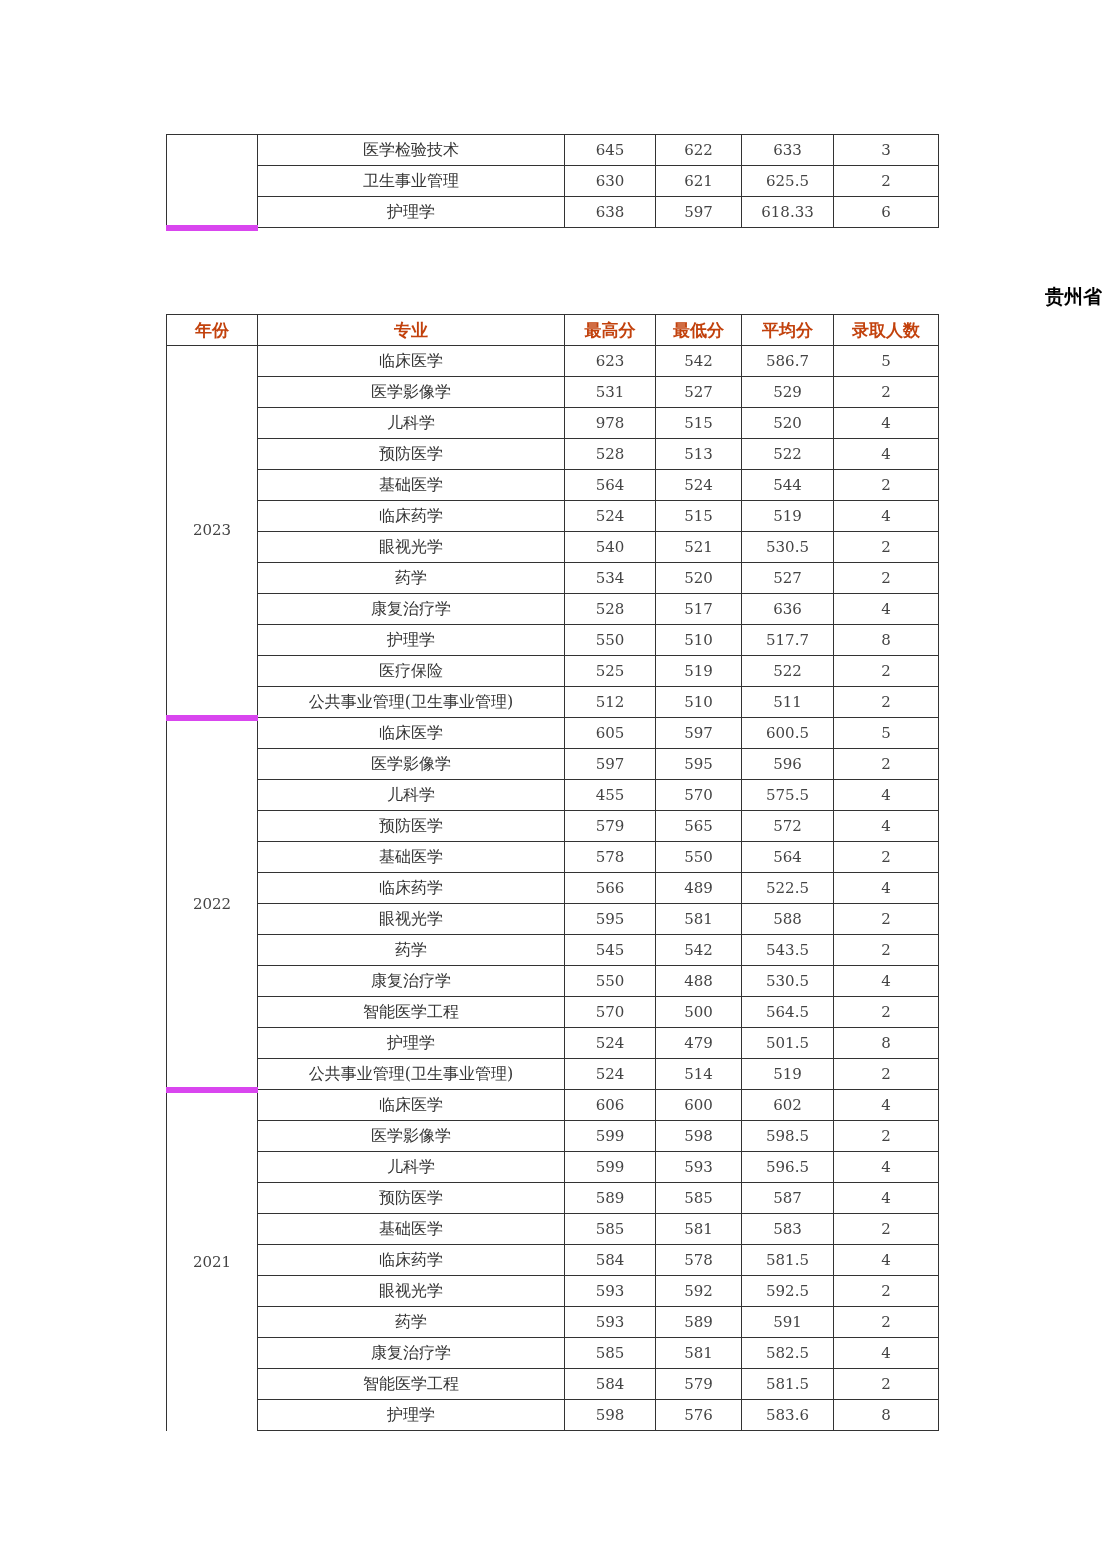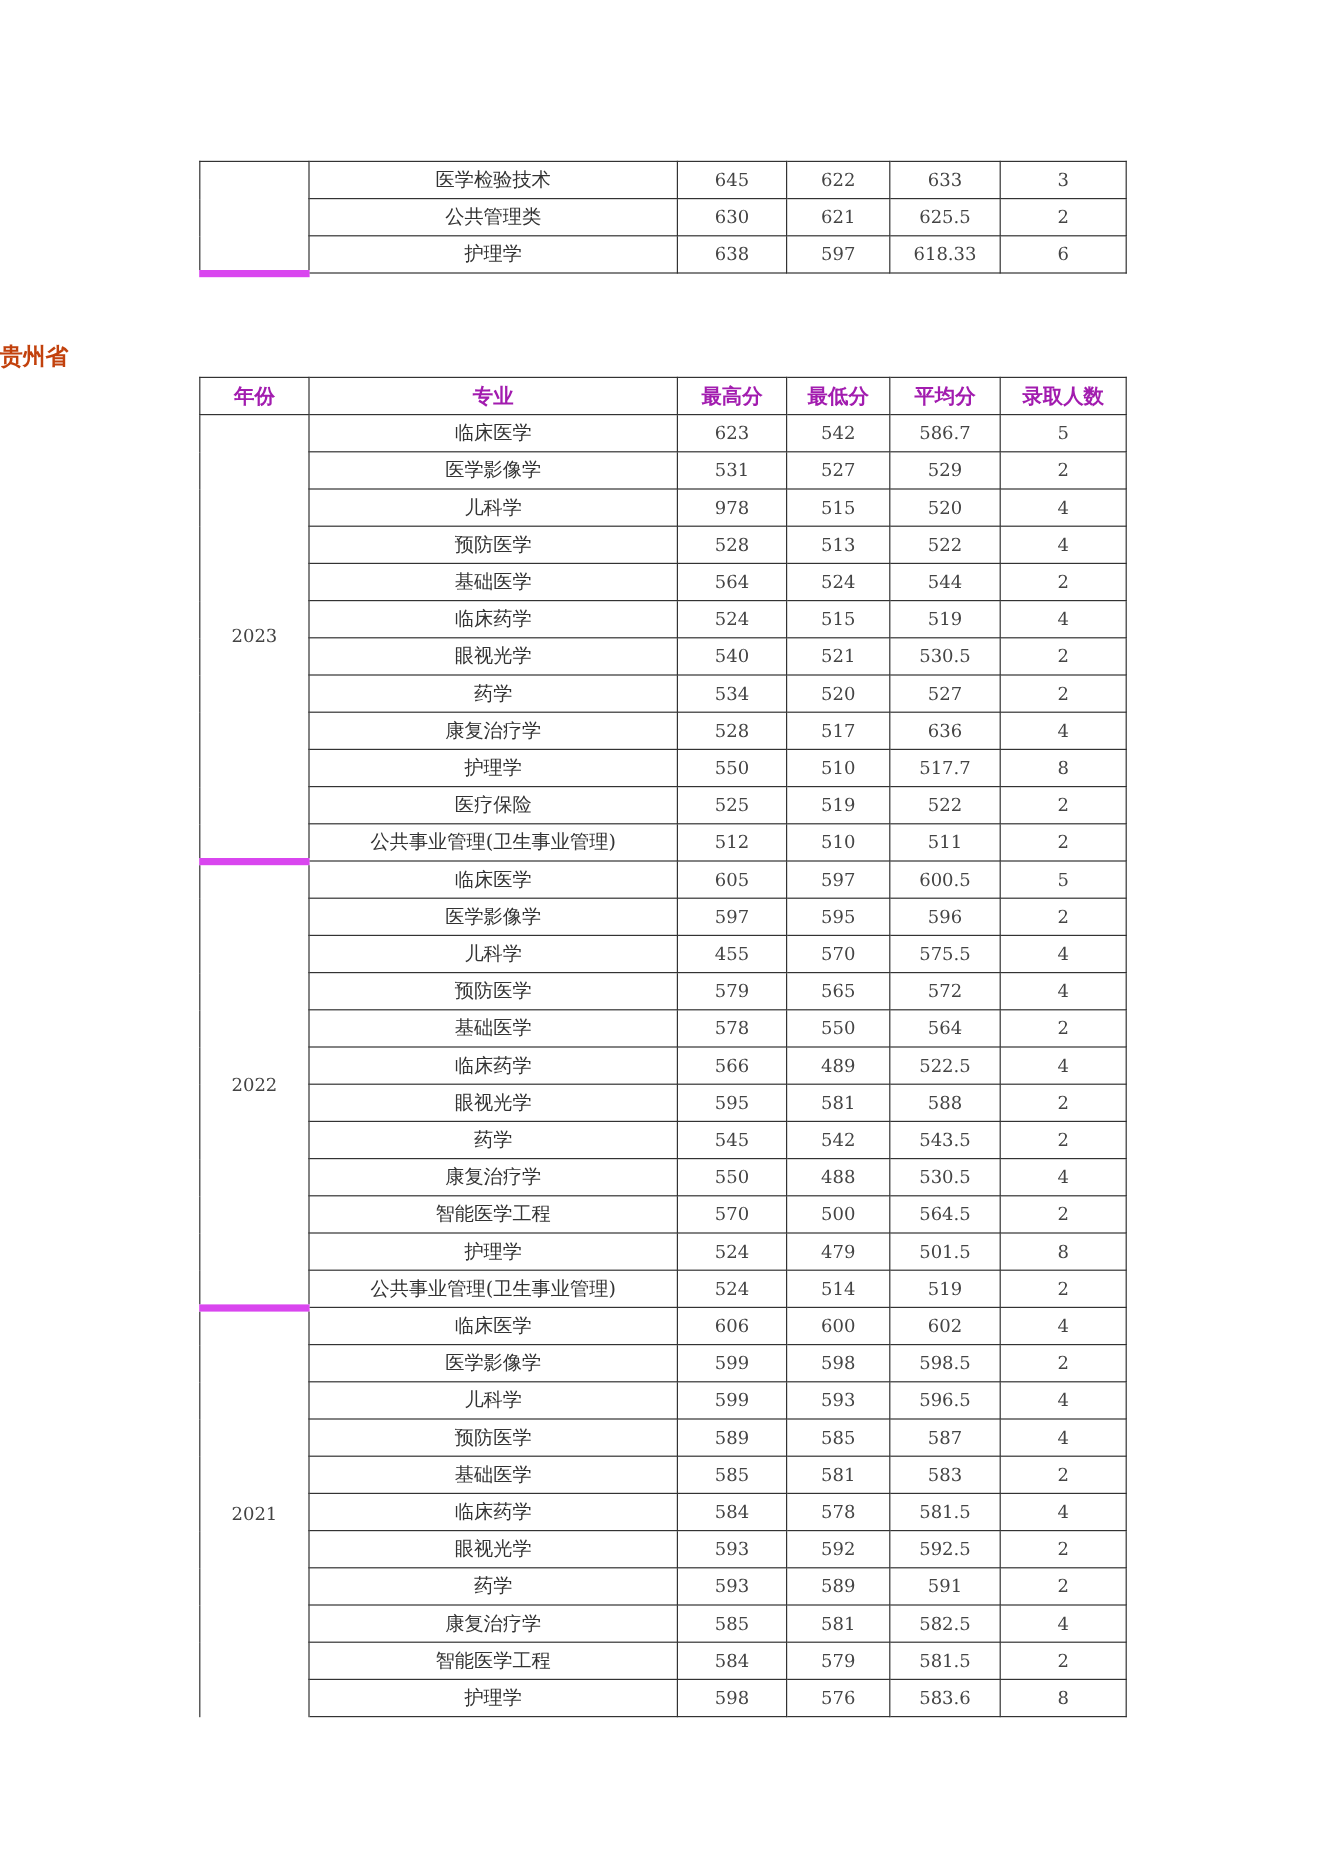--- a/index.html
+++ b/index.html
@@ -1,26 +1,26 @@
 <!DOCTYPE html>
 <html><head>
   <meta charset="utf-8">
   <style>
     html, body { margin: 0; padding: 0; background: #ffffff; }
     body { width: 1102px; height: 1559px; position: relative; overflow: hidden;
            font-family: "DejaVu Serif", "Liberation Serif", serif; color: #333; }
     table { border-collapse: collapse; position: absolute; table-layout: fixed; }
     td, th { border: 1px solid #333; text-align: center; padding: 0; font-size: 16px;
              font-weight: normal; height: 30px; }
-    th { font-family: "DejaVu Sans", "Liberation Sans", sans-serif; font-weight: bold; font-size: 17px; color: #a21caf; }
+    th { font-family: "DejaVu Sans", "Liberation Sans", sans-serif; font-weight: bold; font-size: 17px; color: #c2410c; }
     .num { font-family: "DejaVu Serif", "Liberation Serif", serif; font-size: 15px; color: #444; }
     #top-table { left: 166px; top: 134px; width: 773px; }
     #main-table { left: 166px; top: 314px; width: 772px; }
-    .title { position: absolute; left: 0; width: 1102px; top: 284px; text-align: left;
-             font-family: "DejaVu Sans", "Liberation Sans", sans-serif; font-weight: bold; font-size: 19px; color: #c2410c; }
+    .title { position: absolute; left: 0; width: 1102px; top: 284px; text-align: right;
+             font-family: "DejaVu Sans", "Liberation Sans", sans-serif; font-weight: bold; font-size: 19px; color: #000000; }
     col.c1 { width: 91px; } col.c2 { width: 307px; } col.c3 { width: 91px; }
     col.c4 { width: 86px; } col.c5 { width: 92px; } col.c6 { width: 105px; }
     .year-cell { border-bottom: 6px solid #d946ef; }
   </style>
 </head>
 <body>
 
 <table id="top-table">
   <colgroup>
       <col class="c1">
@@ -33,21 +33,21 @@
   <tbody id="top-body">
       <tr>
         <td class="year-cell" rowspan="3"></td>
         <td>医学检验技术</td>
         <td class="num">645</td>
         <td class="num">622</td>
         <td class="num">633</td>
         <td class="num">3</td>
       </tr>
       <tr>
-        <td>公共管理类</td>
+        <td>卫生事业管理</td>
         <td class="num">630</td>
         <td class="num">621</td>
         <td class="num">625.5</td>
         <td class="num">2</td>
       </tr>
       <tr>
         <td>护理学</td>
         <td class="num">638</td>
         <td class="num">597</td>
         <td class="num">618.33</td>

